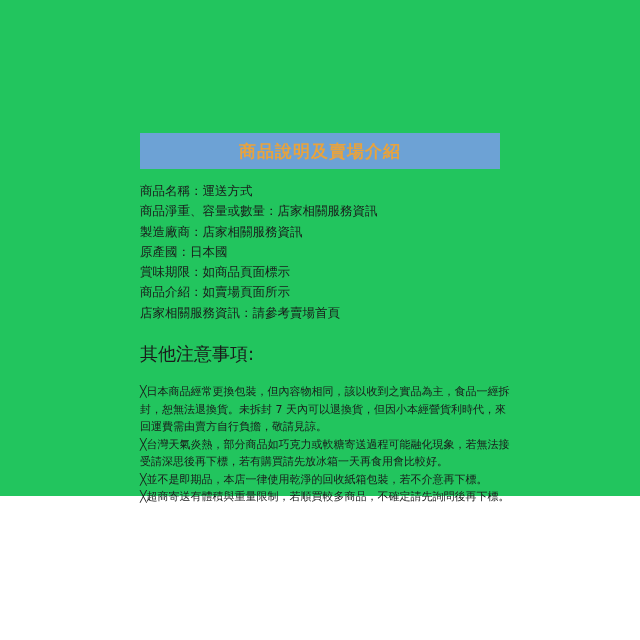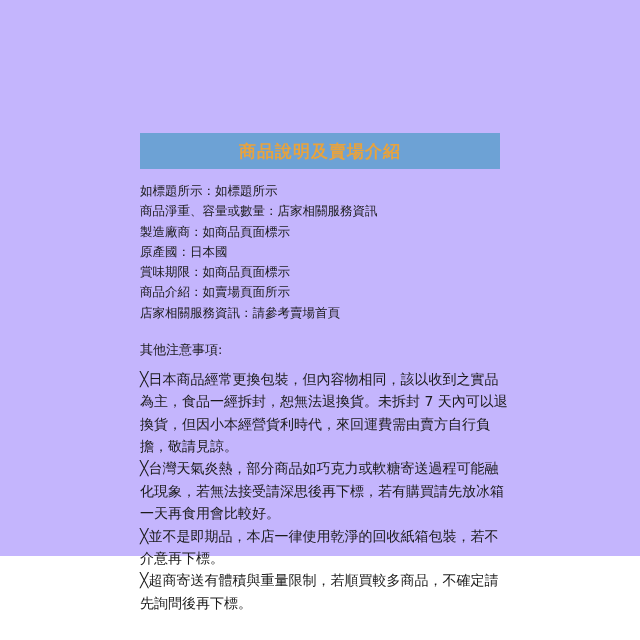--- a/index.html
+++ b/index.html
@@ -9,22 +9,22 @@
   body {
     width: 640px;
     height: 640px;
     background: #ffffff;
     font-family: "DejaVu Sans", sans-serif;
     overflow: hidden;
   }
   .page {
     position: relative;
     width: 640px;
-    height: 556px;
-    background: #c4b5fd;
+    height: 496px;
+    background: #22c55e;
   }
   .content {
     position: absolute;
     left: 140px;
     top: 133px;
     width: 370px;
   }
   .banner {
     width: 360px;
     height: 36px;
@@ -49,51 +49,51 @@
   .spec-item {
     font-size: 12.5px;
     color: #1a1a1a;
     line-height: 1.62;
     white-space: nowrap;
   }
   .section-gap {
     height: 16px;
   }
   .notes-heading {
-    font-size: 13px;
+    font-size: 18px;
     color: #1a1a1a;
     line-height: 1.62;
-    margin-bottom: 8px;
+    margin-bottom: 15px;
   }
   .notes-list {
     margin: 0;
     padding: 0;
     list-style: none;
   }
   .note-item {
-    font-size: 14px;
+    font-size: 11px;
     color: #1a1a1a;
     line-height: 1.60;
     max-width: 372px;
   }
 </style>
 </head>
 <body>
 
 <div class="page">
   <div class="content">
 
     <div class="banner">
       <span class="banner-title">商品說明及賣場介紹</span>
     </div>
 
     <ul class="spec-list">
-      <li class="spec-item">如標題所示：如標題所示</li>
+      <li class="spec-item">商品名稱：運送方式</li>
       <li class="spec-item">商品淨重、容量或數量：店家相關服務資訊</li>
-      <li class="spec-item">製造廠商：如商品頁面標示</li>
+      <li class="spec-item">製造廠商：店家相關服務資訊</li>
       <li class="spec-item">原產國：日本國</li>
       <li class="spec-item">賞味期限：如商品頁面標示</li>
       <li class="spec-item">商品介紹：如賣場頁面所示</li>
       <li class="spec-item">店家相關服務資訊：請參考賣場首頁</li>
     </ul>
 
     <div class="section-gap"></div>
 
     <div class="notes-heading">其他注意事項:</div>
 

